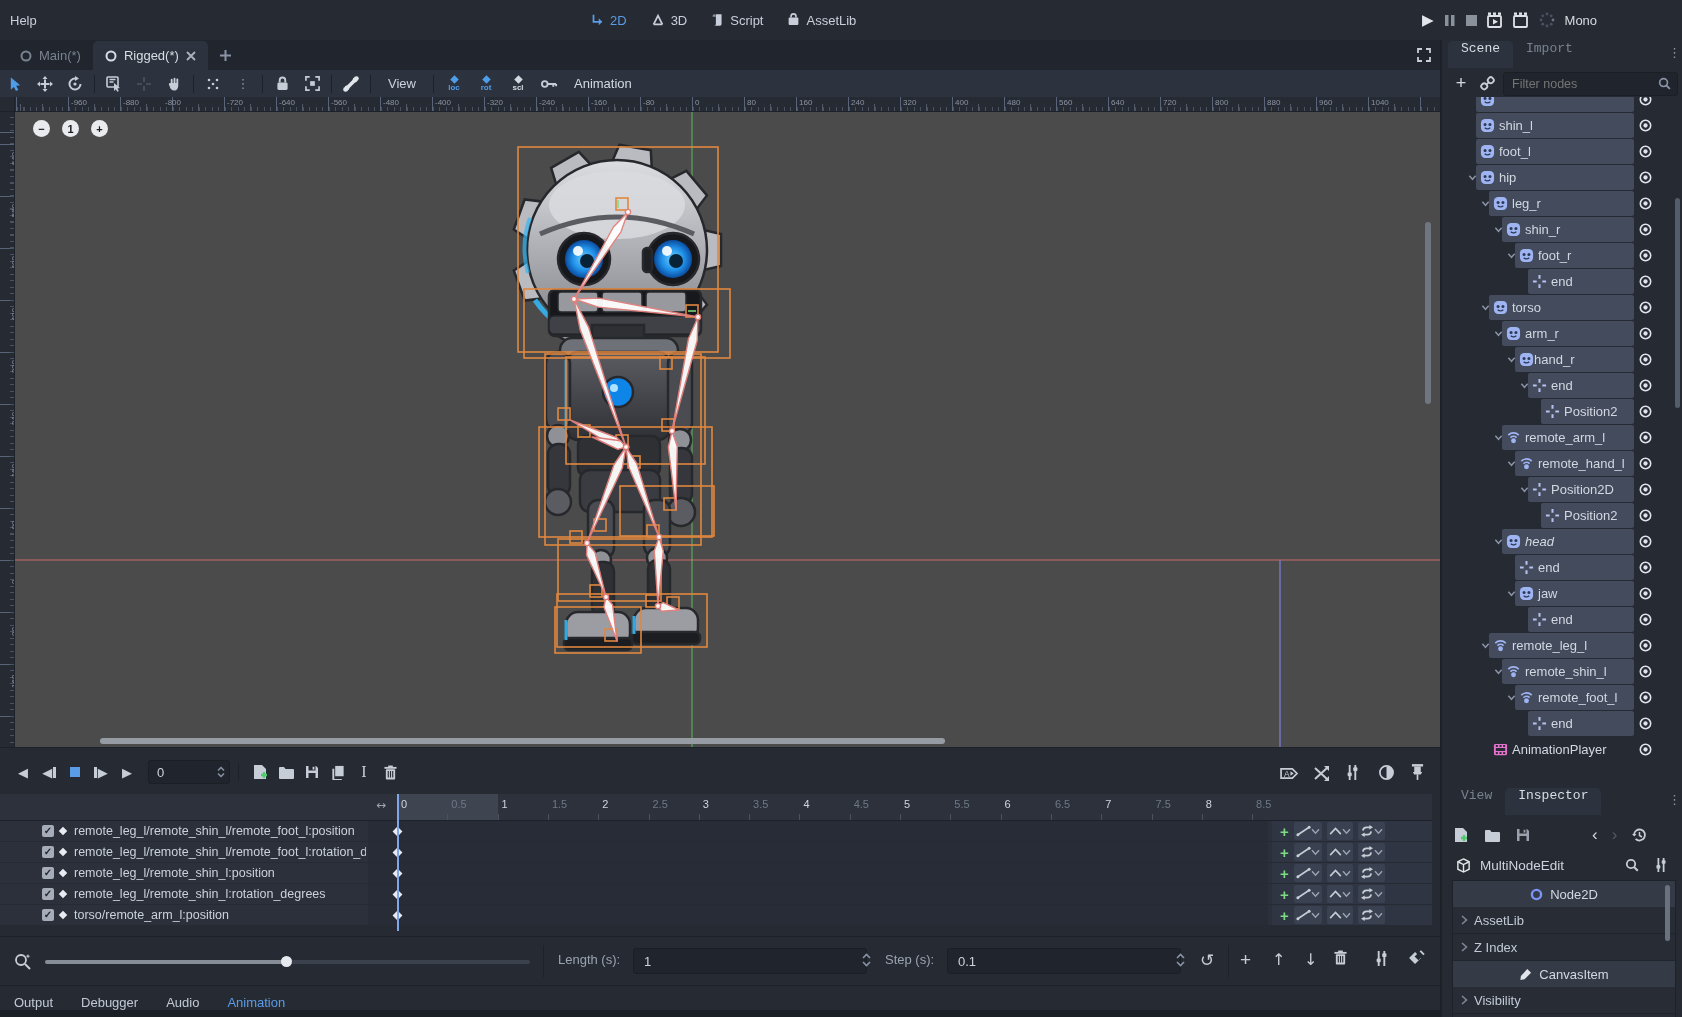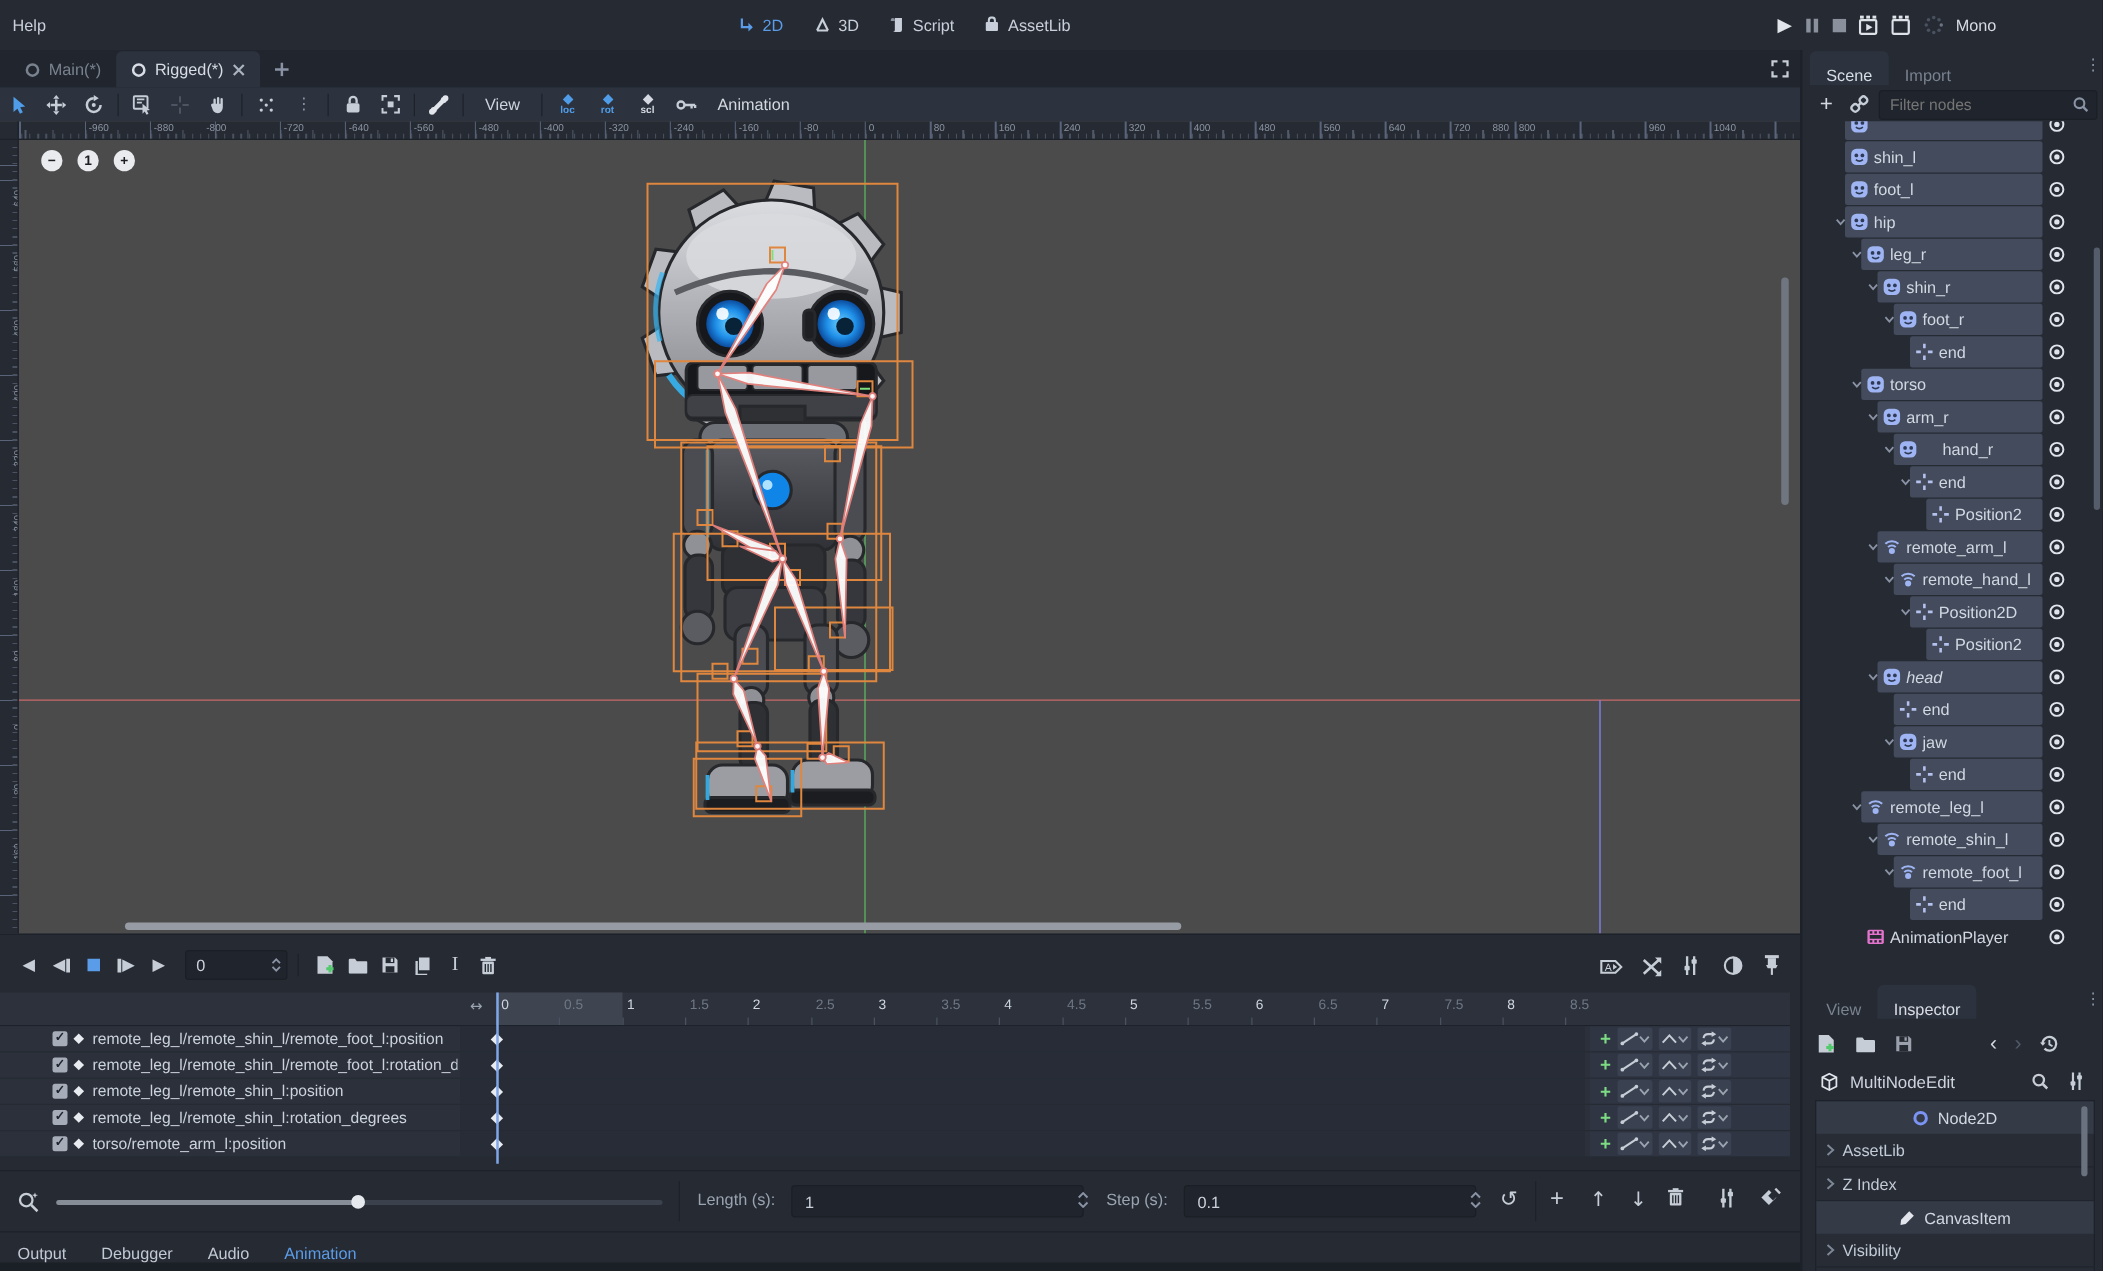--- a/index.html
+++ b/index.html
@@ -50,21 +50,21 @@
   .bbitem{padding:0 14px;color:#c2c9d4;height:24px;display:flex;align-items:center;}
   .bbitem.active{color:#5b9ce8;}
   
   #rightpanel{left:1440px;top:40px;width:242px;height:977px;background:#262b33;border-left:2px solid #1d222a;}
   .srow{position:absolute;left:0;width:242px;height:25px;}
   .srow .hl{position:absolute;top:0;height:25px;background:#434b5c;border-radius:2px;}
   .srow .nm{position:absolute;top:0;height:25px;line-height:25px;font-size:13px;color:#d2d8e2;white-space:nowrap;}
   .srow .eye{position:absolute;left:196px;top:6px;}
   .insp-row{height:26px;display:flex;align-items:center;padding-left:8px;gap:6px;border-bottom:1px solid #20252d;color:#c2cad6;}
   .insp-cat{height:26px;display:flex;align-items:center;justify-content:center;gap:7px;background:#343b47;color:#d2d8e2;}
-  .tab2{height:27px;display:flex;align-items:flex-end;padding:0 13px;border-radius:5px 5px 0 0;}
+  .tab2{height:27px;display:flex;align-items:flex-start;padding:0 13px;border-radius:5px 5px 0 0;font-family:Liberation Mono, monospace;}
   .tab2.active{background:#2d333e;color:#d8dde5;}
   .tab2.inactive{color:#79828f;}
 </style>
 </head>
 <body>
 
 <div id="root">
 
   <div class="r row" id="topbar">
     <div class="menu-item">
@@ -473,21 +473,21 @@
           <span class="rlab" style="left: 733px;">80</span>
           <span class="rlab" style="left: 785px;">160</span>
           <span class="rlab" style="left: 837px;">240</span>
           <span class="rlab" style="left: 889px;">320</span>
           <span class="rlab" style="left: 941px;">400</span>
           <span class="rlab" style="left: 993px;">480</span>
           <span class="rlab" style="left: 1045px;">560</span>
           <span class="rlab" style="left: 1097px;">640</span>
           <span class="rlab" style="left: 1149px;">720</span>
           <span class="rlab" style="left: 1201px;">800</span>
-          <span class="rlab" style="left: 1180px;">880</span>
+          <span class="rlab" style="left: 1253px;">880</span>
           <span class="rlab" style="left: 1305px;">960</span>
           <span class="rlab" style="left: 1357px;">1040</span>
         </div>
     </div>
     <div class="r" id="rulerleft">
       <div class="r" style="left:0;top:0;height:100%;width:14px;background:repeating-linear-gradient(180deg,#59637a 0 1px,transparent 1px 52px);background-position-y:33px;"></div>
       <div class="r" style="right:0;top:0;height:100%;width:4px;background:repeating-linear-gradient(180deg,#4a5160 0 1px,transparent 1px 6.5px);"></div>
       <div class="r" id="rulerleft-labels" style="left:0;top:0;width:14px;height:100%;">
           <span class="rlabL" style="top: 57px;">-640</span>
           <span class="rlabL" style="top: 109px;">-560</span>
@@ -1247,21 +1247,21 @@
             </svg>
           </span>
           <span class="ic r" style="left:77px;top:5px;">
             <svg width="15" height="15" viewBox="0 0 16 16">
               <rect x="1" y="1" width="14" height="14" rx="4.5" fill="#9fb4f2"></rect>
               <circle cx="5.4" cy="6.8" r="1.6" fill="#2e3a55"></circle>
               <circle cx="10.6" cy="6.8" r="1.6" fill="#2e3a55"></circle>
               <path d="M5 10.3q3 2.6 6 0" stroke="#2e3a55" stroke-width="1.4" fill="none"></path>
             </svg>
           </span>
-          <span class="nm" style="left:112px;">hand_r</span>
+          <span class="nm" style="left:92px;">hand_r</span>
           <span class="ic eye">
             <svg width="15" height="13" viewBox="0 0 16 14">
               <circle cx="8" cy="7" r="5.6" fill="none" stroke="#dfe4ec" stroke-width="1.7"></circle>
               <circle cx="8" cy="7" r="2.3" fill="#dfe4ec"></circle>
             </svg>
           </span>
         </div>
         <div class="srow" style="top: 276px;">
           <span class="hl" style="left:86px;width:106px;"></span>
           <span class="ic r" style="left:78px;top:8px;">

